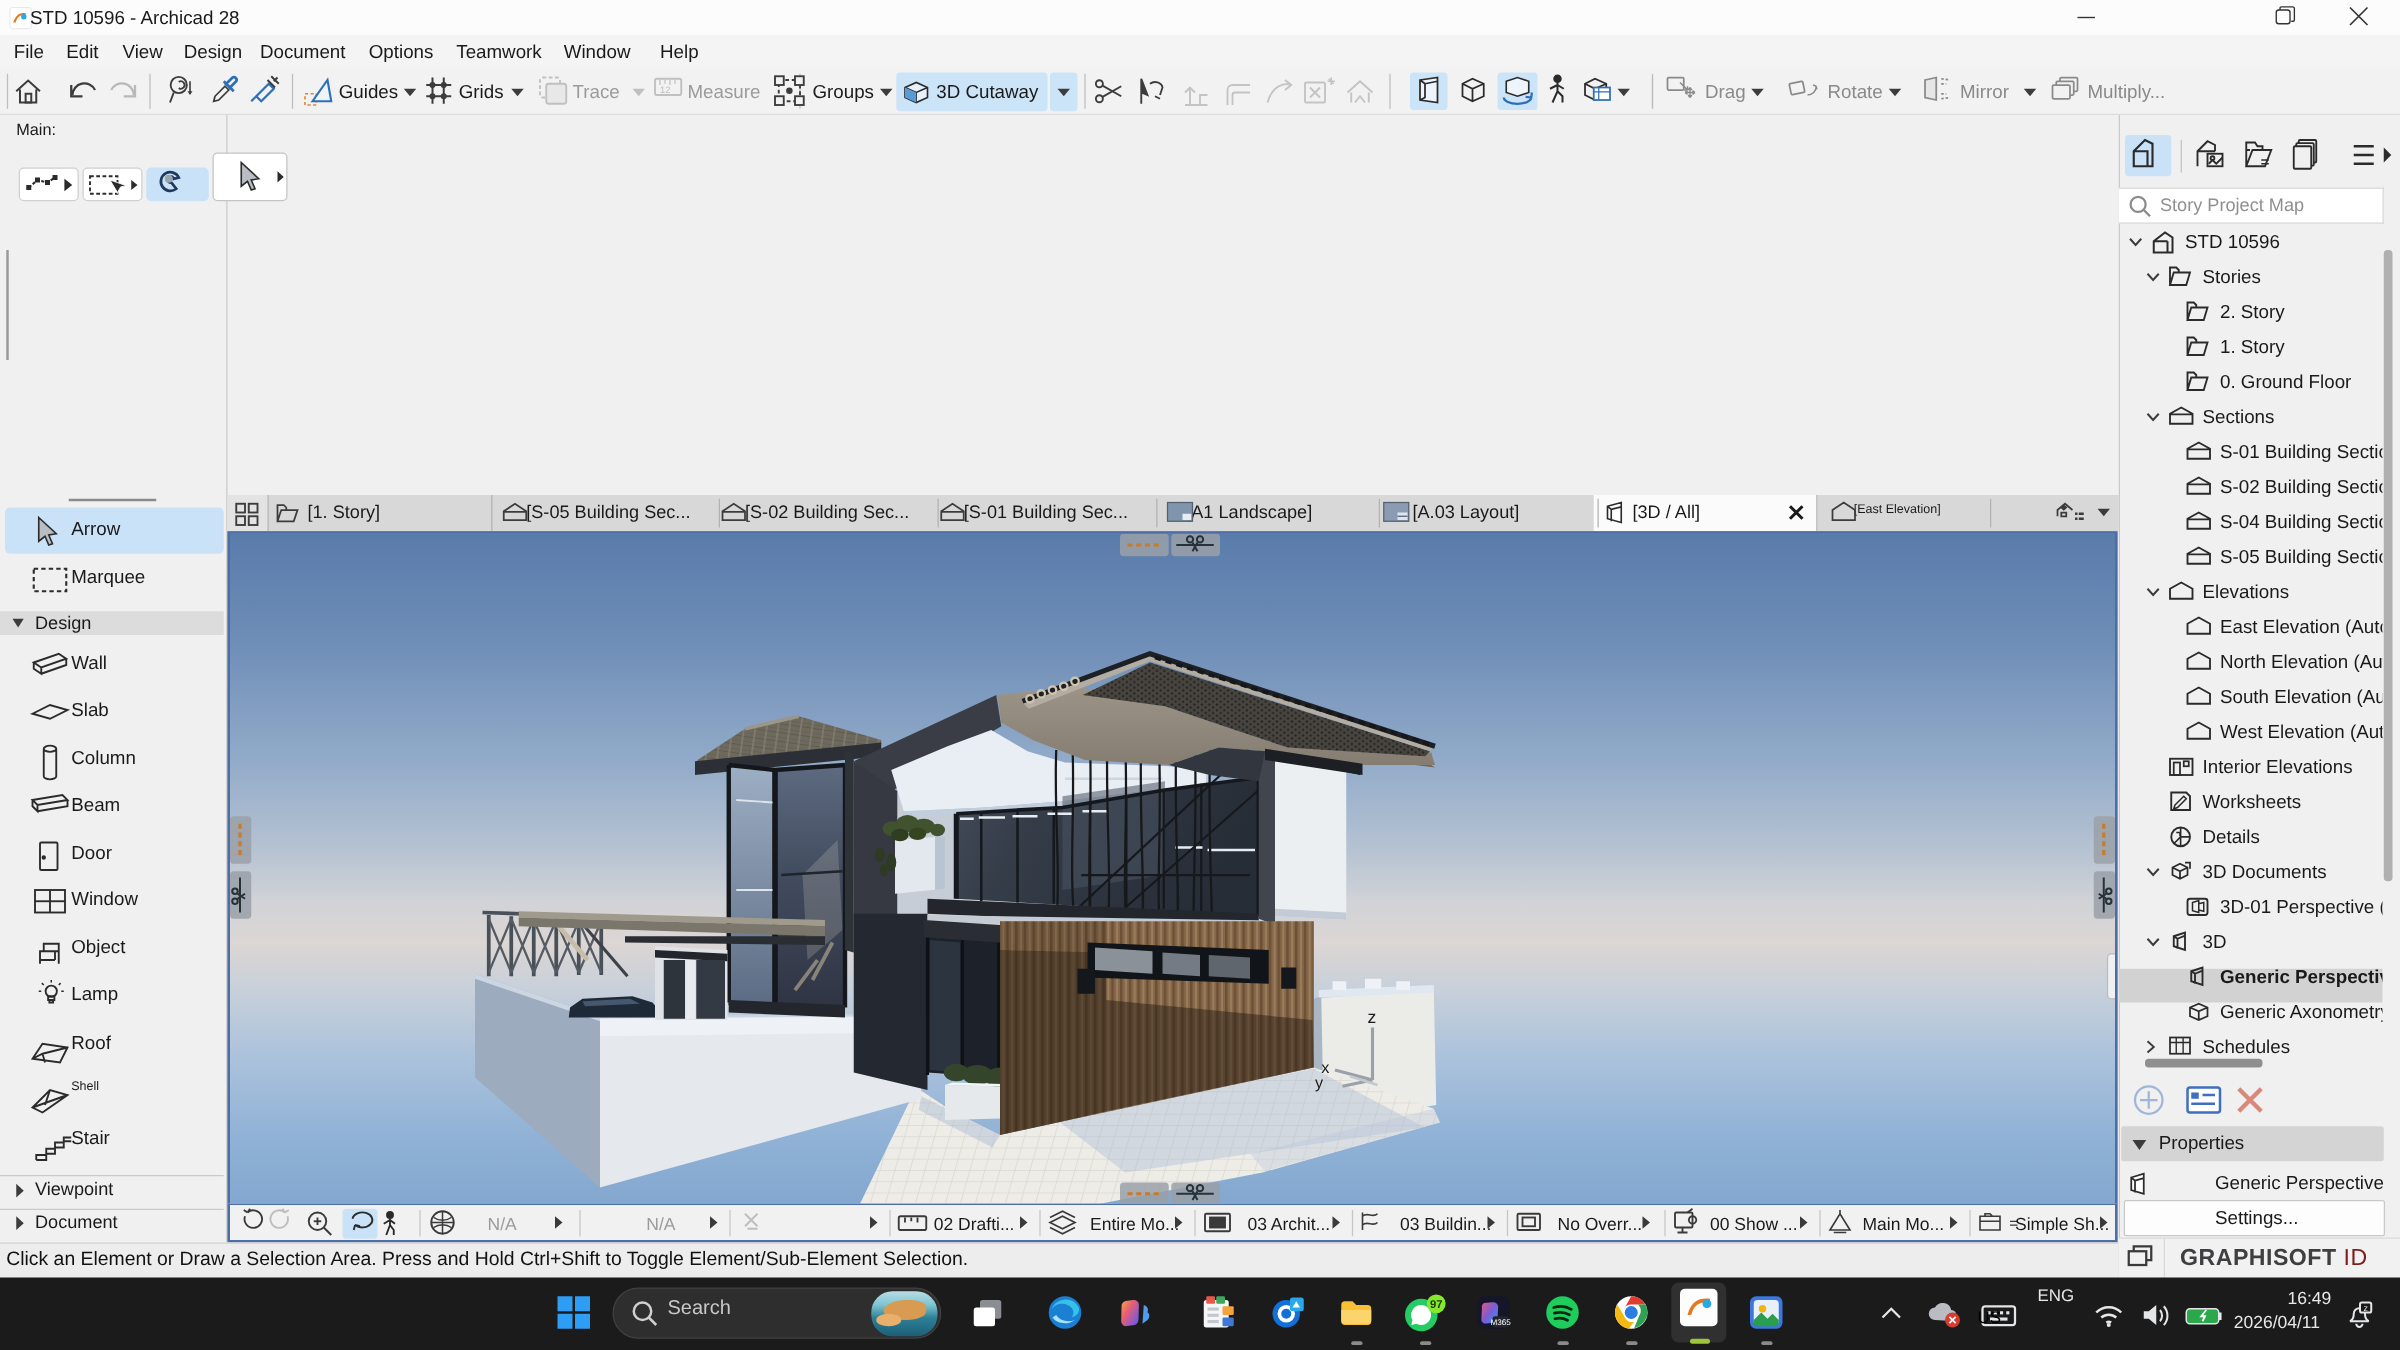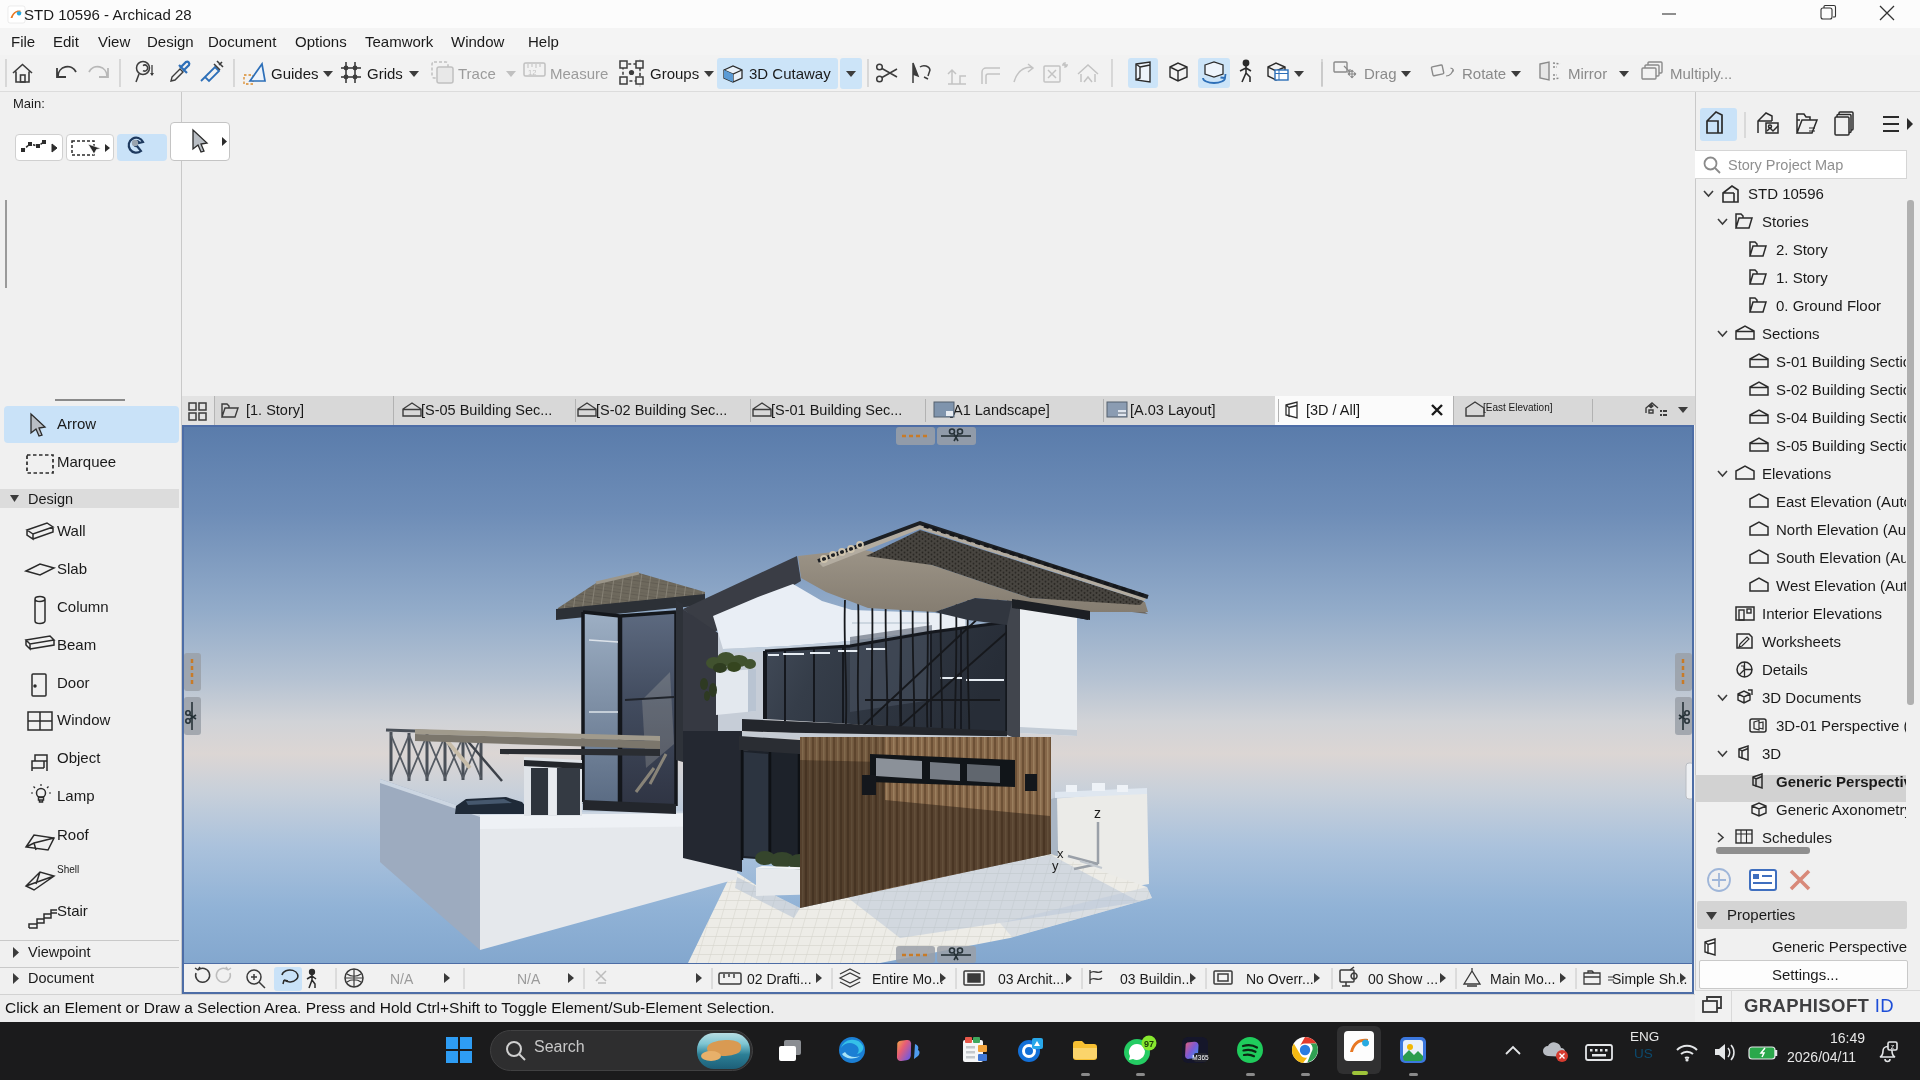--- a/index.html
+++ b/index.html
@@ -967,21 +967,21 @@
   </svg>
 <div class="txt" style="left:1772px;top:938px;font-size:15px">Generic Perspective</div>
 <div class="ab" style="left:1699px;top:960px;width:209px;height:29px;background:#fdfdfd;border:1px solid #c9c9c9;border-radius:2px"></div>
 <div class="txt" style="left:1772px;top:966px;font-size:15px">Settings...</div>
 <div class="ab" style="left:1695px;top:990px;width:225px;height:32px;background:#f1f1f1;border-top:1px solid #d9d9d9"></div>
 <div class="ab" style="left:1731px;top:990px;width:1px;height:32px;background:#d9d9d9"></div>
 <svg style="left:1703px;top:996px" width="22" height="20" fill="none" stroke="#3a3a3a" stroke-width="1.8">
     <rect x="0" y="5" width="14" height="11"></rect>
     <path d="M4 5 V1 H18 V12 H14"></path>
   </svg>
-<div class="txt" style="left:1744px;top:995px;font-size:18.5px;font-weight:bold;color:#3f3f41;letter-spacing:0.4px">GRAPHISOFT<span style="font-weight:normal;color:#1d4ed8"> ID</span></div>
+<div class="txt" style="left:1744px;top:995px;font-size:18.5px;font-weight:bold;color:#3f3f41;letter-spacing:0.4px">GRAPHISOFT<span style="font-weight:normal;color:#7f1d1d"> ID</span></div>
 
 <div class="ab" style="left:0;top:1022px;width:1920px;height:58px;background:#1b1b1c"></div>
 <svg style="left:445px;top:1036px" width="28" height="28" viewBox="0 0 28 28">
     <g fill="#2e9df4">
       <rect x="1" y="1" width="12" height="12"></rect>
       <rect x="15" y="1" width="12" height="12"></rect>
       <rect x="1" y="15" width="12" height="12"></rect>
       <rect x="15" y="15" width="12" height="12"></rect>
     </g>
   </svg>
@@ -1112,19 +1112,19 @@
 <g>
       <path d="M213 9 v6 h4 l6 5 V4 l-6 5 Z" fill="#e4e6e8" stroke="none"></path>
       <path d="M226 8 a7 7 0 0 1 0 9 M229 5 a11 11 0 0 1 0 15" stroke-width="1.6"></path>
     </g>
 <g>
       <rect x="247" y="7" width="26" height="12" rx="3" fill="#2aa84b" stroke="#e4e6e8" stroke-width="1.2"></rect>
       <path d="M274 10 v6" stroke-width="2.5"></path>
       <path d="M263 8 l-4 5 h3 l-2 4" stroke="#fff" stroke-width="1.5"></path>
     </g>
 </svg>
-<div class="txt" style="left:1630px;top:1029px;font-size:13.5px;color:#e8e8e8">ENG</div><div class="txt" style="left:1634px;top:1046px;font-size:13.5px;color:#0c4a6e">US</div><div class="txt" style="left:1830px;top:1030px;font-size:14px;color:#e8e8e8">16:49</div>
+<div class="txt" style="left:1630px;top:1029px;font-size:13.5px;color:#e8e8e8">ENG</div><div class="txt" style="left:1582px;top:1046px;font-size:13.5px;color:#000000">US</div><div class="txt" style="left:1830px;top:1030px;font-size:14px;color:#e8e8e8">16:49</div>
 <div class="txt" style="left:1787px;top:1049px;font-size:14px;color:#e8e8e8">2026/04/11</div>
 <svg style="left:1875px;top:1040px" width="24" height="24" fill="none" stroke="#e4e6e8" stroke-width="1.6">
     <path d="M5 17 c2 -1,3 -3,3 -6 a4.5 4.5 0 0 1 9 0 c0 3,1 5,3 6 Z M10 19 a2.5 2.5 0 0 0 5 0"></path>
     <rect x="13" y="2" width="9" height="8" rx="1.5" fill="#1b1b1c" stroke="#e4e6e8"></rect>
     <text x="17.5" y="8.5" font-size="7" fill="#e4e6e8" stroke="none" text-anchor="middle" font-family="Liberation Sans">z</text>
   </svg>
 
 </body></html>

